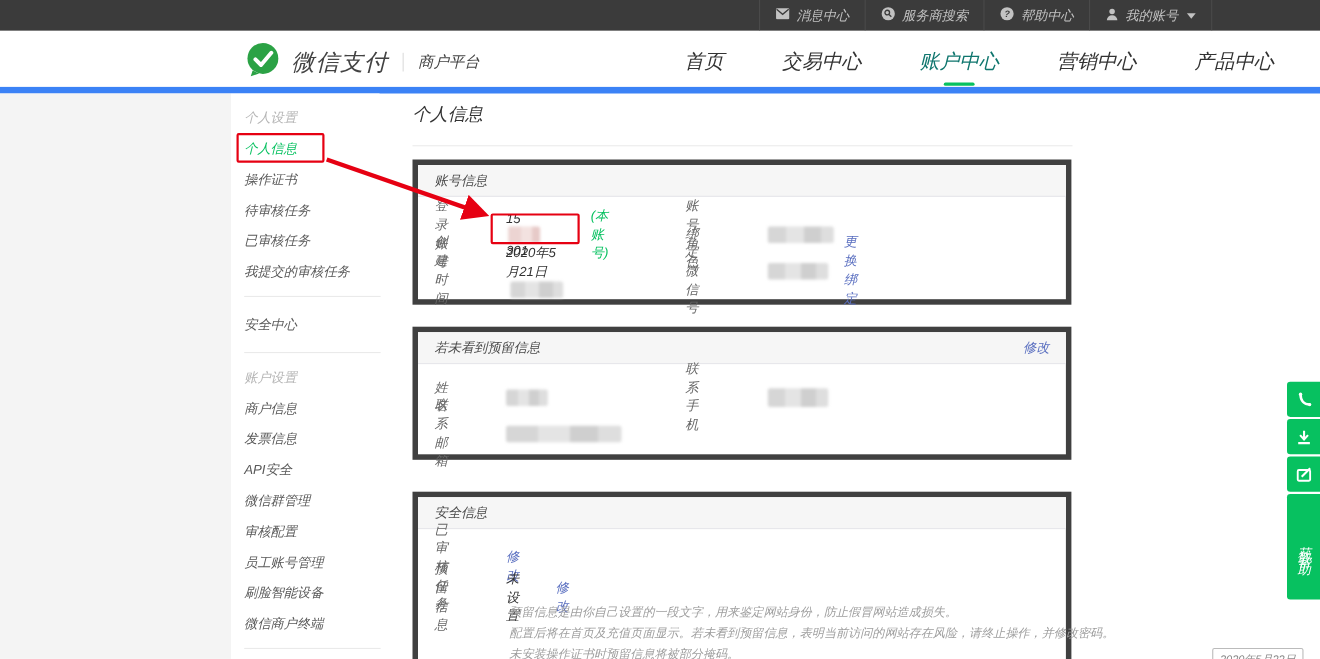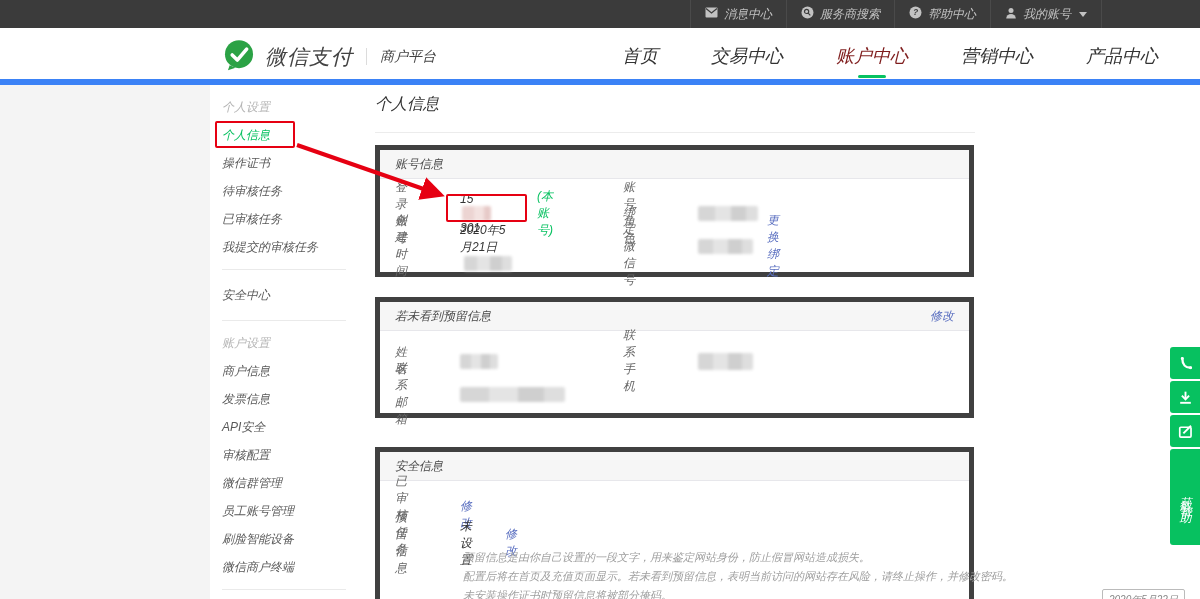--- a/index.html
+++ b/index.html
@@ -18,21 +18,21 @@
 
   
   .header { position:absolute; top:28px; left:0; right:0; height:57px; background:#fff;
             border-bottom:6px solid #3b82f6; }
   .brand { position:absolute; left:222px; top:11px; height:35px; display:flex; align-items:center; }
   .brand-name { font-size:21px; color:#434343; margin-left:9px; letter-spacing:1px; }
   .brand-sep { width:1px; height:17px; background:#dcdcdc; margin:0 13px; }
   .brand-platform { font-size:14px; color:#434343; }
   .nav { position:absolute; left:592px; top:0; height:56px; display:flex; gap:23px; align-items:center; }
   .nav-item { font-size:18px; color:#333; position:relative; cursor:pointer; white-space:nowrap;margin-left:30px; }
-  .nav-item.active { color:#7f1d1d; }
+  .nav-item.active { color:#0f766e; }
   .nav-item.active::after { content:""; position:absolute; left:50%; transform:translateX(-50%);
                             bottom:-10px; width:28px; height:3px; background:#07c160; border-radius:1.5px; }
 
   
   .left-strip { position:absolute; top:85px; left:0; width:210px; bottom:0; background:#f4f4f4; }
   .sidebar { position:absolute; top:85px; left:210px; width:135px; bottom:0; background:#fff; }
   .side-inner { padding:8px 0 0 12px; }
   .side-header { height:28px; line-height:28px; font-size:12px; color:#b5b5b5; }
   .side-header.mt { margin-top:4px; }
   .side-item { height:28px; line-height:28px; font-size:12px; color:#595959; cursor:pointer; white-space:nowrap; }
@@ -166,22 +166,22 @@
       <div class="side-item">待审核任务</div>
       <div class="side-item">已审核任务</div>
       <div class="side-item">我提交的审核任务</div>
       <div class="side-divider"></div>
       <div class="side-item tall">安全中心</div>
       <div class="side-divider"></div>
       <div class="side-header mt">账户设置</div>
       <div class="side-item">商户信息</div>
       <div class="side-item">发票信息</div>
       <div class="side-item">API安全</div>
+      <div class="side-item">微信群管理</div>
       <div class="side-item">审核配置</div>
-      <div class="side-item">微信群管理</div>
       <div class="side-item">员工账号管理</div>
       <div class="side-item">刷脸智能设备</div>
       <div class="side-item">微信商户终端</div>
       <div class="side-divider"></div>
     </div>
   </div>
 
   <div class="page-title">个人信息</div>
   <div class="title-divider"></div>
 

